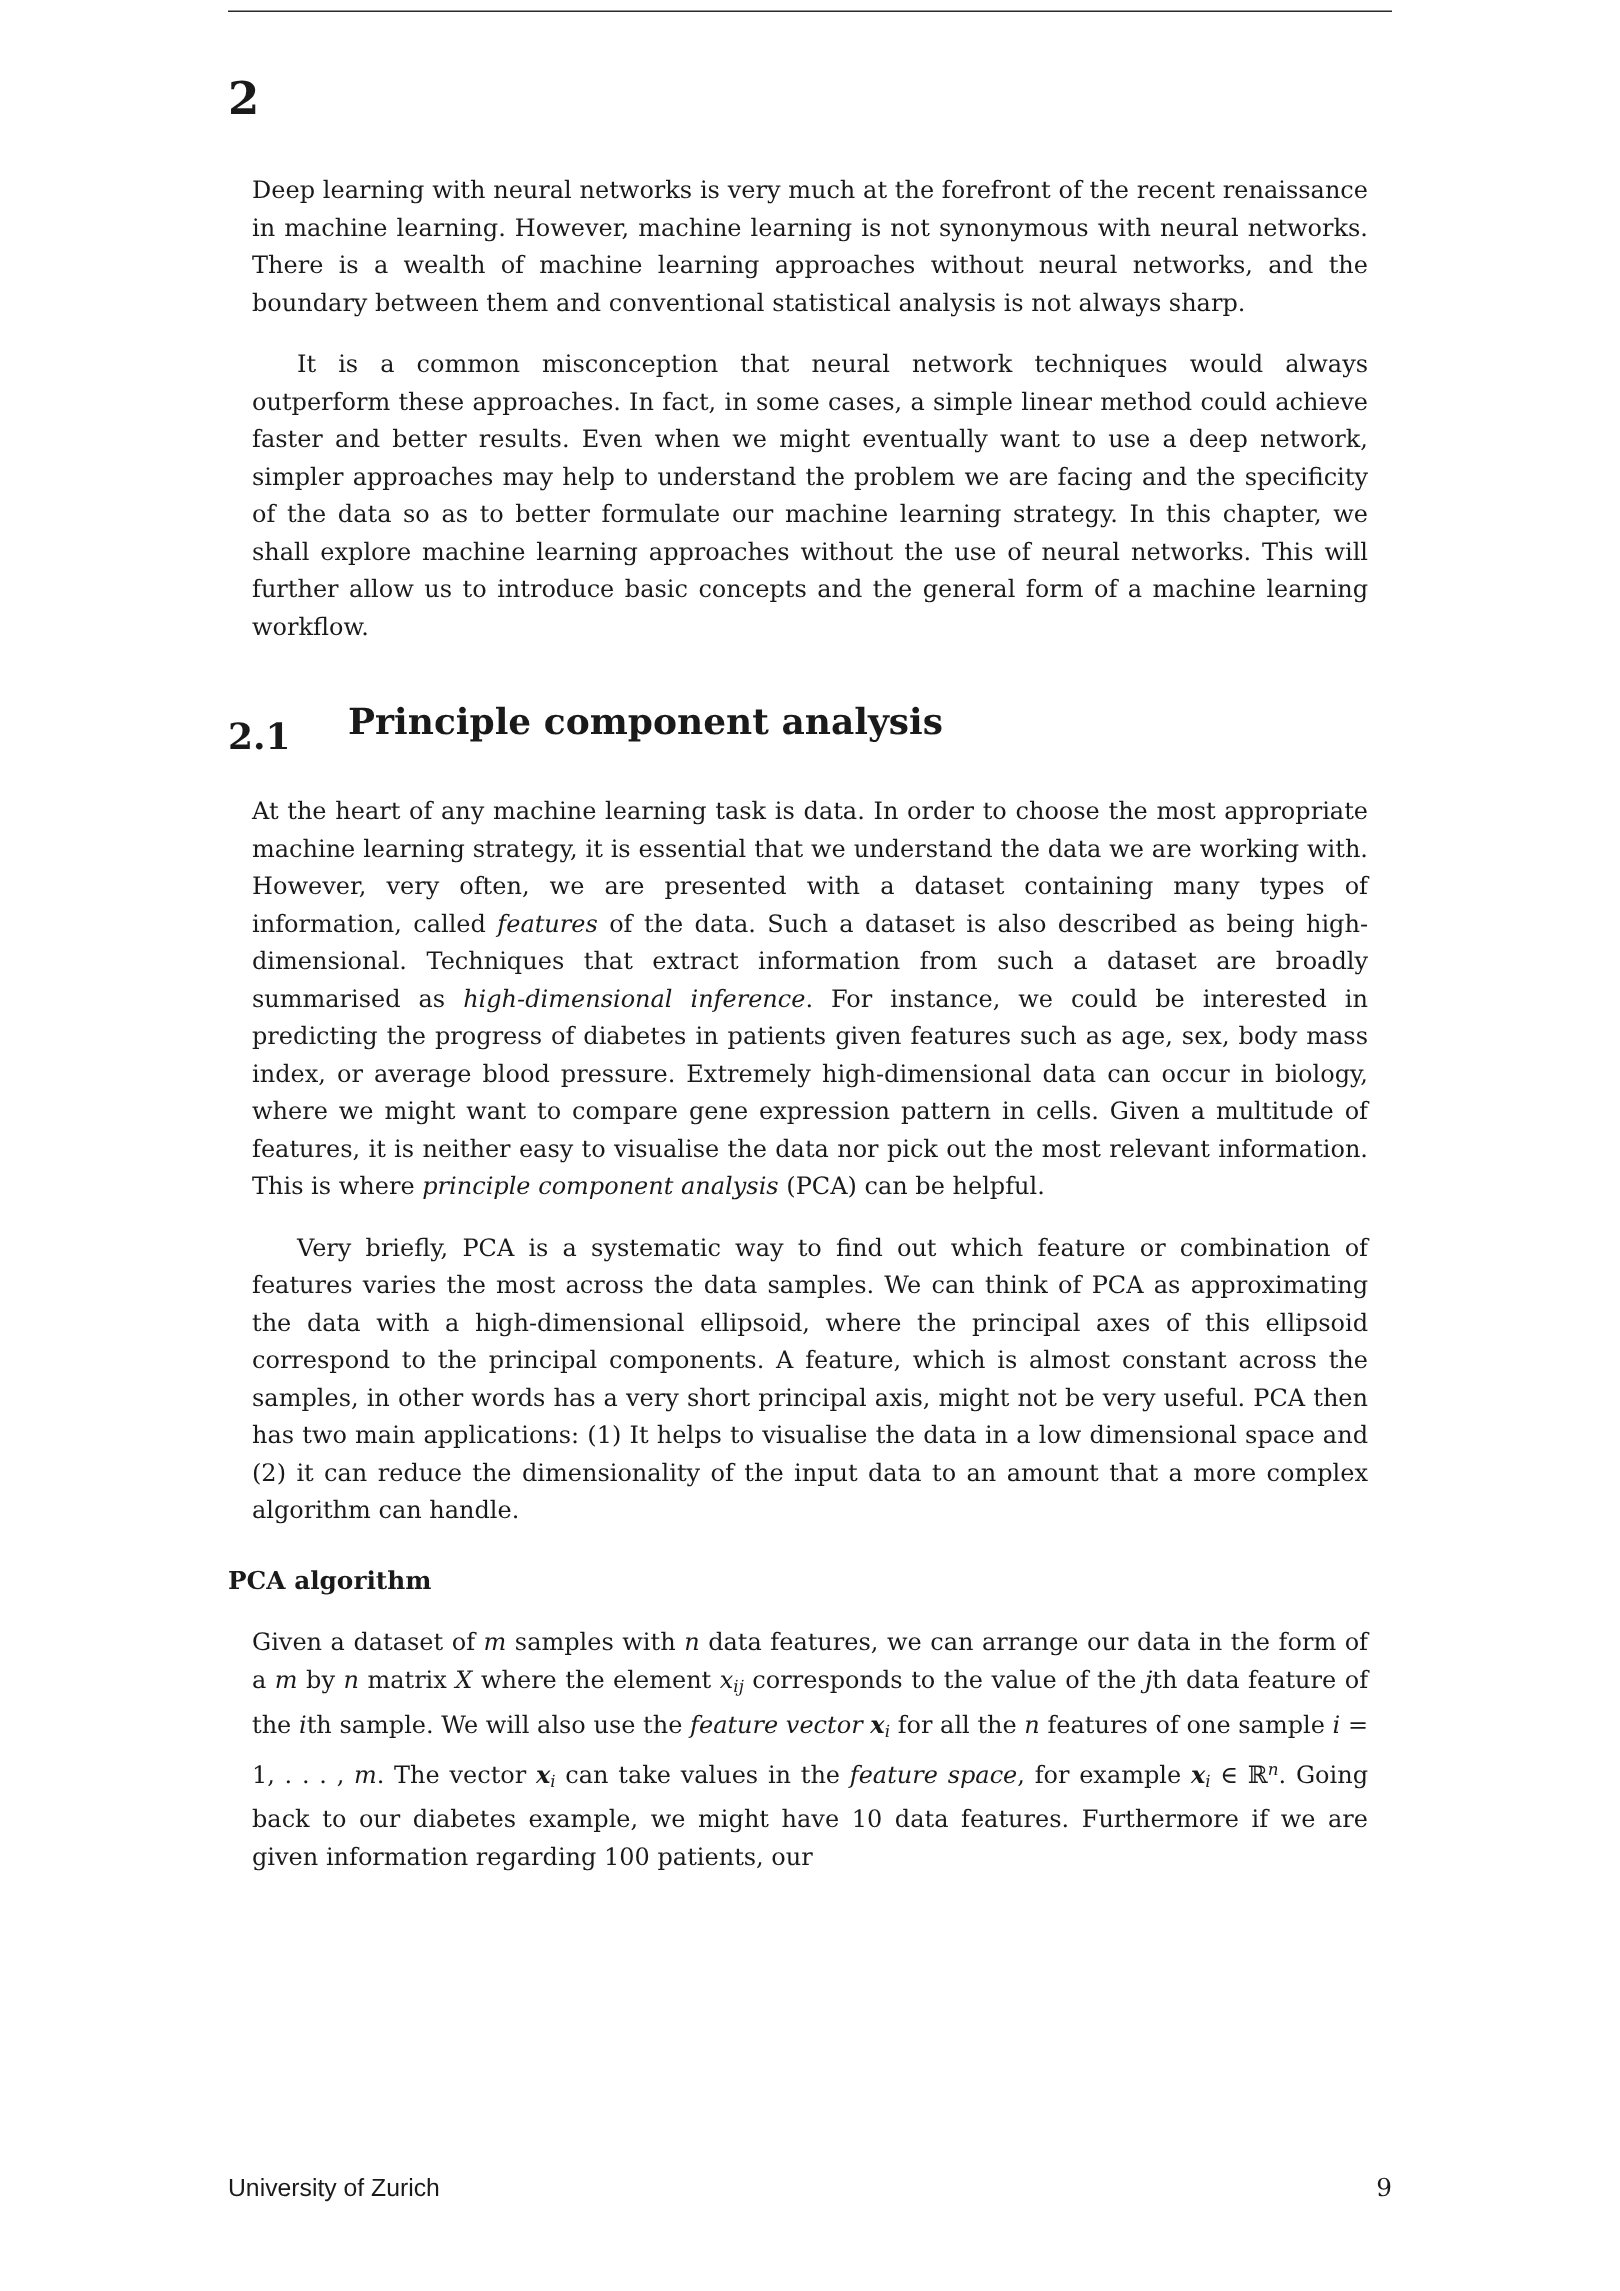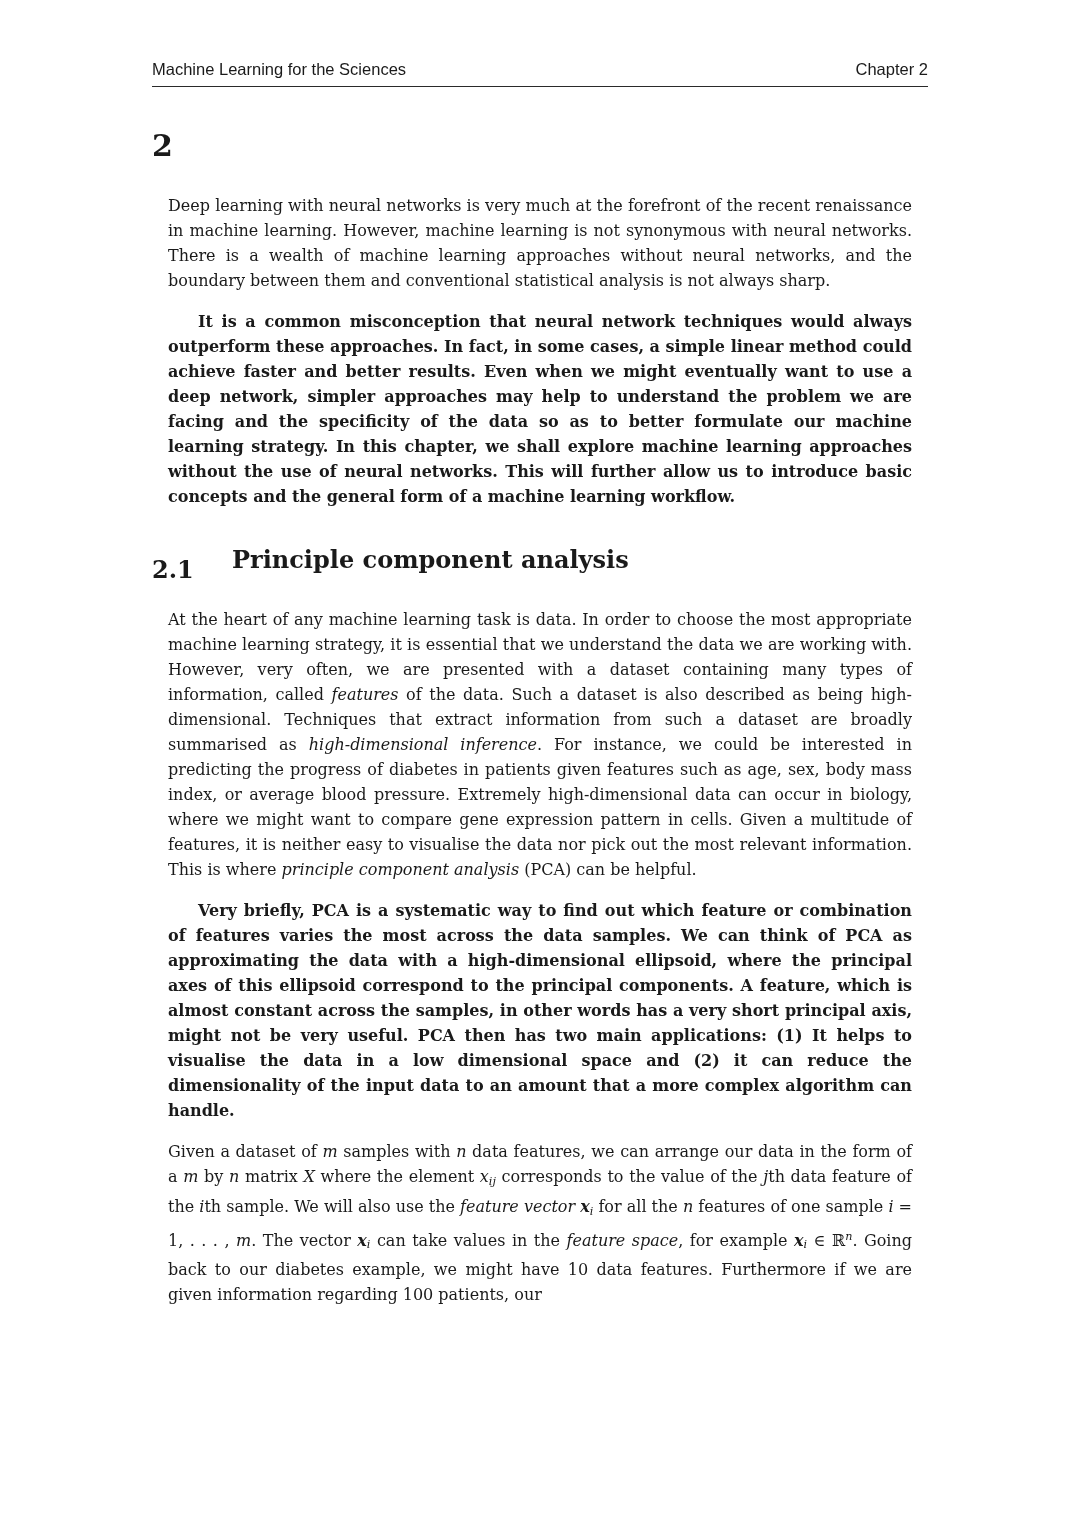--- a/index.html
+++ b/index.html
@@ -70,21 +70,20 @@
     font-size: 16.5px;
     line-height: 25px;
     margin: 22px 0 5px 0;
     text-align: left;
   }
   p.para {
     margin: 16px;
   }
   p.indent {
     text-indent: 30px;
-    font-weight: bold;
   }
   .it { font-style: italic; }
   .bi { font-style: italic; font-weight: bold; }
   .sub { font-size: 0.7em; vertical-align: -0.25em; }
   .sup { font-size: 0.7em; vertical-align: 0.5em; }
   .footer-row {
     position: absolute;
     left: 152px;
     right: 152px;
     bottom: 58px;
@@ -100,42 +99,43 @@
     font-family: "DejaVu Serif", serif;
     font-size: 16.5px;
   }
 </style>
 </head>
 <body>
 
 <div class="page">
   <div class="margins">
 
-    <div class="header-row">
-      <span class="header-left">Machine Learning for the Sciences</span>
-      <span class="header-right">Chapter 2</span>
-    </div>
     <div class="header-rule"></div>
 
     <div class="content">
 
       <div class="h1">
         <span class="sec-num">2</span>
       </div>
 
       <p class="para">Deep learning with neural networks is very much at the forefront of the recent renaissance in machine learning. However, machine learning is not synonymous with neural networks. There is a wealth of machine learning approaches without neural networks, and the boundary between them and conventional statistical analysis is not always sharp.</p>
       <p class="para indent">It is a common misconception that neural network techniques would always outperform these approaches. In fact, in some cases, a simple linear method could achieve faster and better results. Even when we might eventually want to use a deep network, simpler approaches may help to understand the problem we are facing and the specificity of the data so as to better formulate our machine learning strategy. In this chapter, we shall explore machine learning approaches without the use of neural networks. This will further allow us to introduce basic concepts and the general form of a machine learning workflow.</p>
 
       <div class="h2">
         <span class="subsec-num">2.1</span>
         <span>Principle component analysis</span>
       </div>
 
       <p class="para"><span>At the heart of any machine learning task is data. In order to choose the most appropriate machine learning strategy, it is essential that we understand the data we are working with. However, very often, we are presented with a dataset containing many types of information, called </span><span class="it">features</span><span> of the data. Such a dataset is also described as being high-dimensional. Techniques that extract information from such a dataset are broadly summarised as </span><span class="it">high-dimensional inference</span><span>. For instance, we could be interested in predicting the progress of diabetes in patients given features such as age, sex, body mass index, or average blood pressure. Extremely high-dimensional data can occur in biology, where we might want to compare gene expression pattern in cells. Given a multitude of features, it is neither easy to visualise the data nor pick out the most relevant information. This is where </span><span class="it">principle component analysis</span><span> (PCA) can be helpful.</span></p>
       <p class="para indent">Very briefly, PCA is a systematic way to find out which feature or combination of features varies the most across the data samples. We can think of PCA as approximating the data with a high-dimensional ellipsoid, where the principal axes of this ellipsoid correspond to the principal components. A feature, which is almost constant across the samples, in other words has a very short principal axis, might not be very useful. PCA then has two main applications: (1) It helps to visualise the data in a low dimensional space and (2) it can reduce the dimensionality of the input data to an amount that a more complex algorithm can handle.</p>
 
+      <div class="h3">PCA algorithm</div>
 
       <p class="para"><span>Given a dataset of </span><span class="it">m</span><span> samples with </span><span class="it">n</span><span> data features, we can arrange our data in the form of a </span><span class="it">m</span><span> by </span><span class="it">n</span><span> matrix </span><span class="it">X</span><span> where the element </span><span class="it">x</span><span class="it sub">ij</span><span> corresponds to the value of the </span><span class="it">j</span><span>th data feature of the </span><span class="it">i</span><span>th sample. We will also use the </span><span class="it">feature vector</span><span> </span><span class="bi">x</span><span class="it sub">i</span><span> for all the </span><span class="it">n</span><span> features of one sample </span><span class="it">i</span><span> = 1, . . . , </span><span class="it">m</span><span>. The vector </span><span class="bi">x</span><span class="it sub">i</span><span> can take values in the </span><span class="it">feature space</span><span>, for example </span><span class="bi">x</span><span class="it sub">i</span><span> ∈ ℝ</span><span class="it sup">n</span><span>. Going back to our diabetes example, we might have 10 data features. Furthermore if we are given information regarding 100 patients, our</span></p>
 
     </div>
   </div>
 
+  <div class="footer-row">
+    <span class="footer-left">University of Zurich</span>
+    <span class="footer-right">9</span>
+  </div>
 </div>
 
 </body></html>

